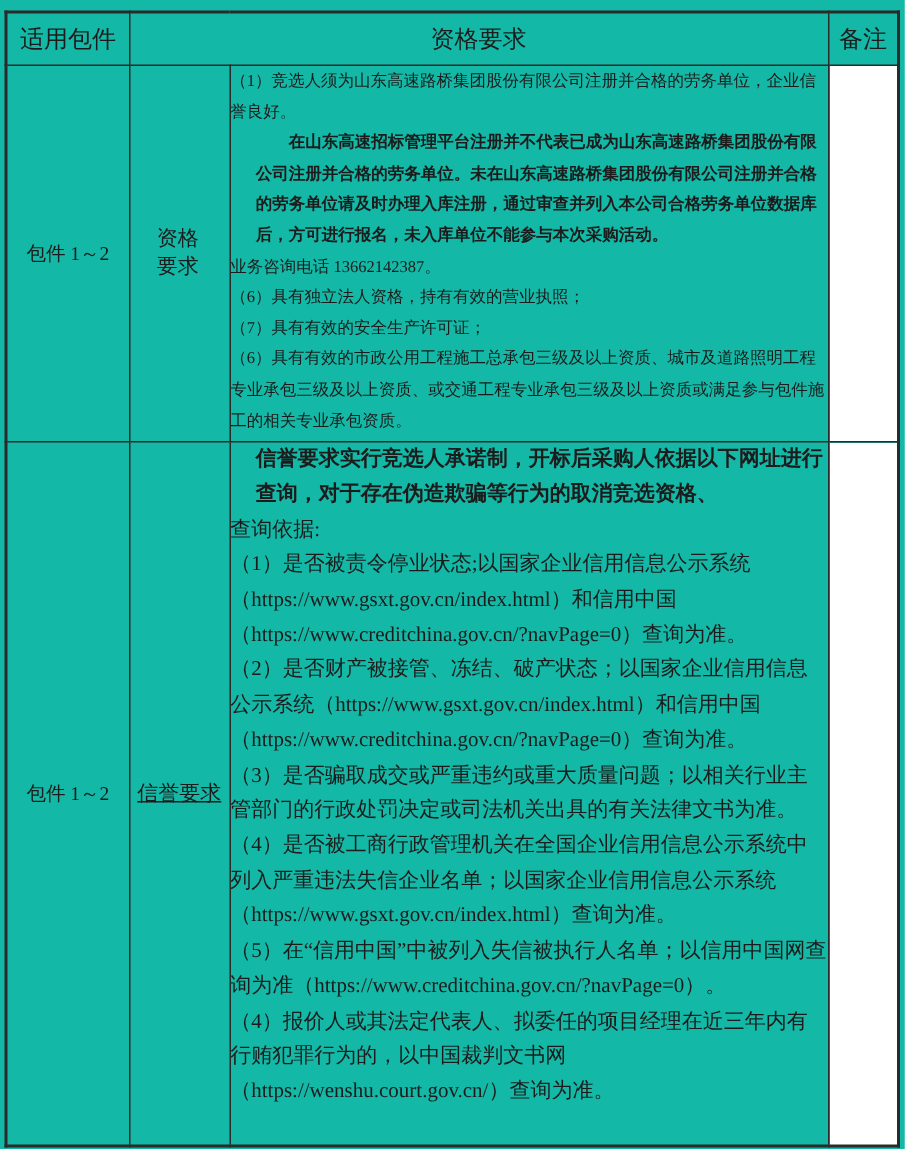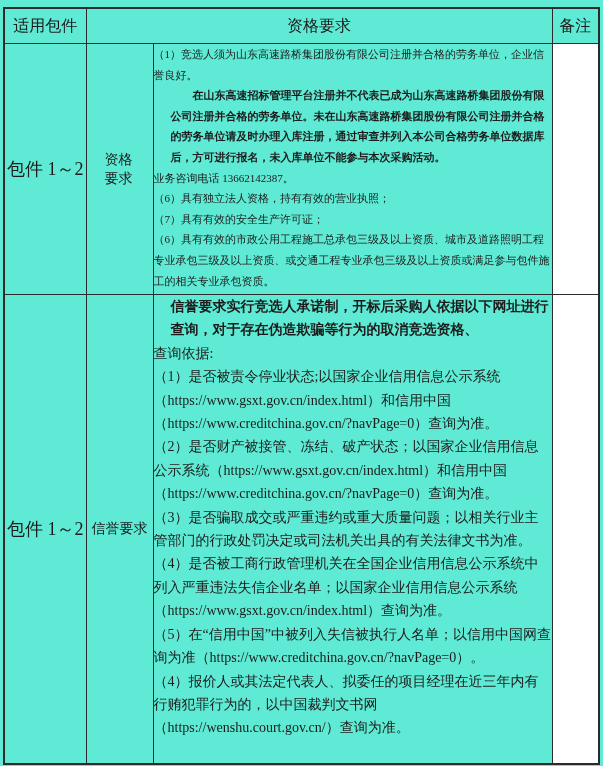--- a/index.html
+++ b/index.html
@@ -1,20 +1,20 @@
 <!DOCTYPE html>
 <html lang="zh"><head>
 <meta charset="utf-8">
 <style>
   html, body { margin: 0; padding: 0; }
   .page {
     position: relative;
     width: 603px;
     height: 766px;
-    background: #5eead4;
+    background: #14b8a6;
     font-family: "Liberation Serif", "DejaVu Serif", serif;
     color: #1c1c1c;
     overflow: hidden;
   }
   table.doc-table {
     position: absolute;
     left: 3px;
     top: 7px;
     width: 595px;
     border-collapse: collapse;
@@ -29,35 +29,35 @@
   .doc-table thead th {
     height: 34px;
     font-weight: normal;
     font-size: 16px;
     text-align: center;
     vertical-align: middle;
   }
   .cell-package {
     text-align: center;
     vertical-align: middle;
-    font-size: 18px;
+    font-size: 13px;
   }
   .cell-category {
     text-align: center;
     vertical-align: middle;
     font-size: 14px;
   }
   .cat-two-line {
     display: inline-block;
     width: 30px;
     line-height: 19px;
     text-align: left;
     white-space: normal;
   }
-  .cat-one-line { white-space: nowrap; }
+  .cat-one-line { white-space: nowrap; text-decoration: underline; }
   .cell-content {
     vertical-align: top;
     text-align: left;
     padding: 2px 2px 0 5px;
   }
   .cell-note { background: #ffffff; }
   .row-qual > td { height: 250px; }
   .row-cred > td { height: 468px; }
   .row-qual .content-box {
     height: 246px;

